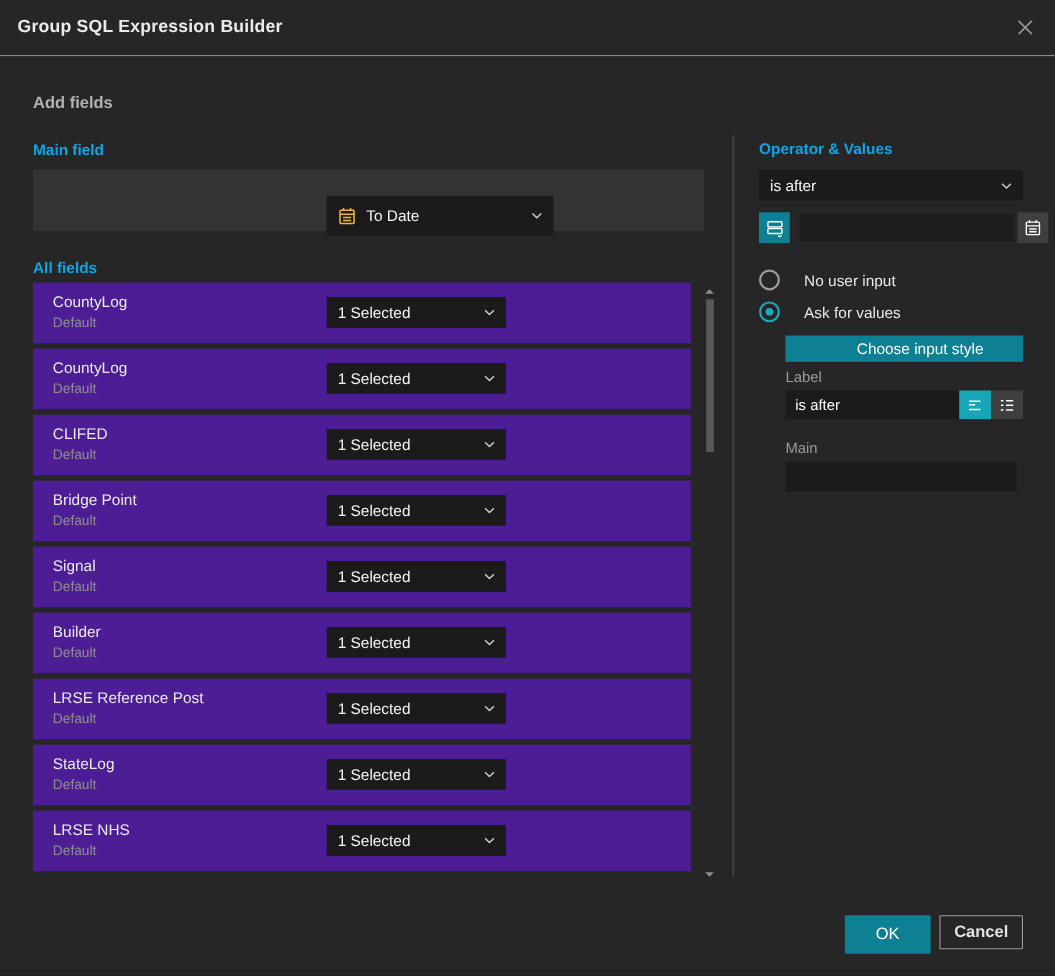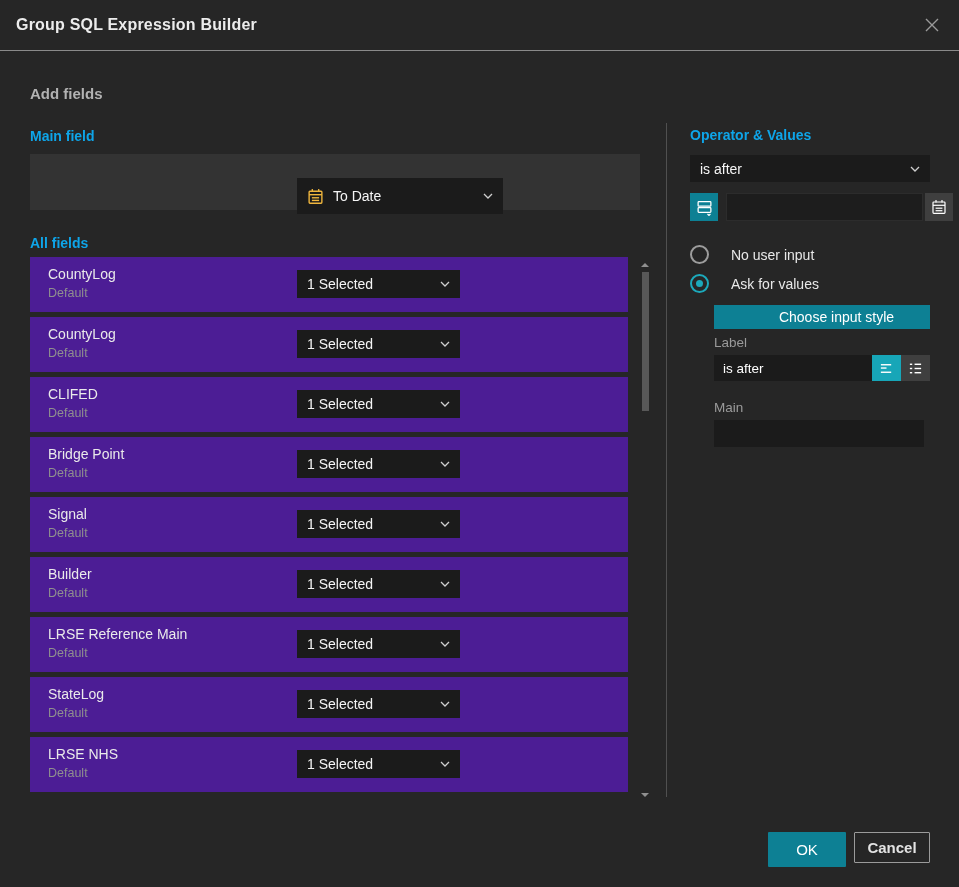--- a/index.html
+++ b/index.html
@@ -178,21 +178,21 @@
     <div class="row-sub">Default</div>
     <div class="dd row-dd">
       <span>1 Selected</span>
       <svg class="chev" width="10" height="6" viewBox="0 0 10 6">
             <path d="M1 1 L5 5 L9 1" stroke="#cfcfcf" stroke-width="1.3" fill="none"></path>
           </svg>
     </div>
   </div>
 
   <div class="row">
-    <div class="row-name">LRSE Reference Main</div>
+    <div class="row-name">LRSE Reference Post</div>
     <div class="row-sub">Default</div>
     <div class="dd row-dd">
       <span>1 Selected</span>
       <svg class="chev" width="10" height="6" viewBox="0 0 10 6">
             <path d="M1 1 L5 5 L9 1" stroke="#cfcfcf" stroke-width="1.3" fill="none"></path>
           </svg>
     </div>
   </div>
 
   <div class="row">

